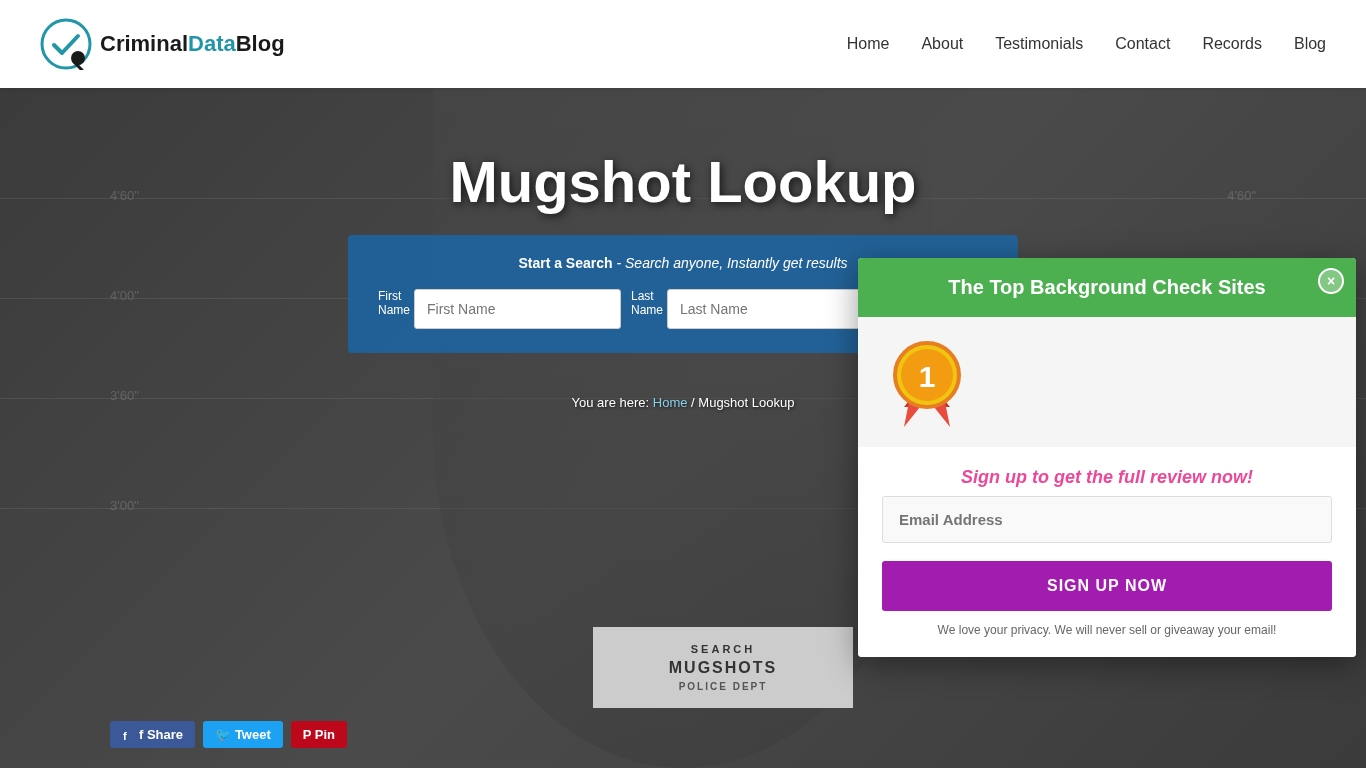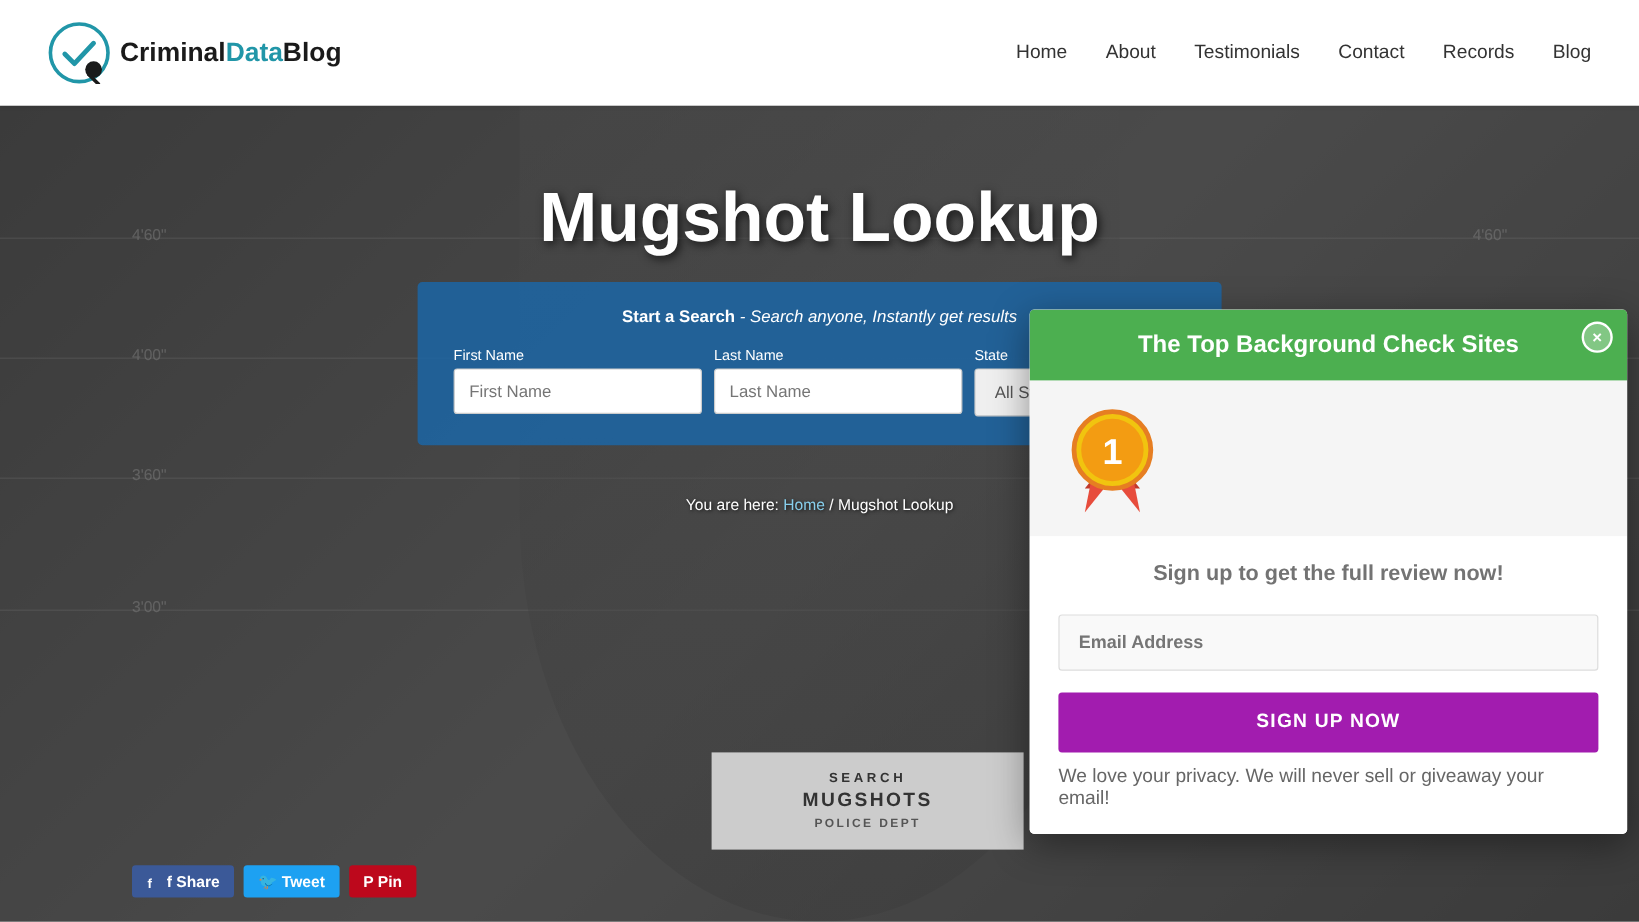--- a/index.html
+++ b/index.html
@@ -109,21 +109,21 @@
       margin-bottom: 18px;
     }
     .search-box-title strong { font-weight: 800; }
     .search-box-title em { font-style: italic; font-weight: 300; }
     .search-fields {
       display: flex;
       gap: 10px;
     }
     .field-group {
       display: flex;
-      flex-direction: column;
+      flex-direction: row;
       gap: 4px;
     }
     .field-group label {
       color: #fff;
       font-size: 12px;
     }
     .field-group input, .field-group select {
       padding: 10px 12px;
       border: 1px solid #ccc;
       border-radius: 3px;
@@ -224,22 +224,23 @@
       line-height: 1.5;
     }
     .popup-body {
       padding: 20px 24px;
       background: #fff;
     }
     .popup-signup-title {
       font-size: 18px;
       font-weight: 700;
       text-align: center;
-      color: #737373;
-      margin-bottom: 24px;
+      color: #ec4899;
+      margin-bottom: 8px;
+      font-style: italic;
     }
     .popup-email-input {
       width: 100%;
       padding: 14px 16px;
       border: 1px solid #ddd;
       border-radius: 3px;
       font-size: 15px;
       color: #999;
       background: #f9f9f9;
       margin-bottom: 18px;
@@ -252,22 +253,23 @@
       border: none;
       border-radius: 3px;
       padding: 16px;
       font-size: 16px;
       font-weight: 800;
       letter-spacing: 1px;
       cursor: pointer;
       margin-bottom: 12px;
     }
     .popup-privacy {
-      font-size: 16px;
+      font-size: 12px;
       color: #666;
+      text-align: center;
     }
   </style>
 </head>
 <body>
 
 <header class="header">
   <div class="logo">
     <svg class="logo-icon" viewBox="0 0 52 52">
       <circle cx="26" cy="26" r="24" fill="none" stroke="#2196a8" stroke-width="3"></circle>
       <polyline points="14,27 22,35 38,18" fill="none" stroke="#2196a8" stroke-width="4" stroke-linecap="round" stroke-linejoin="round"></polyline>

